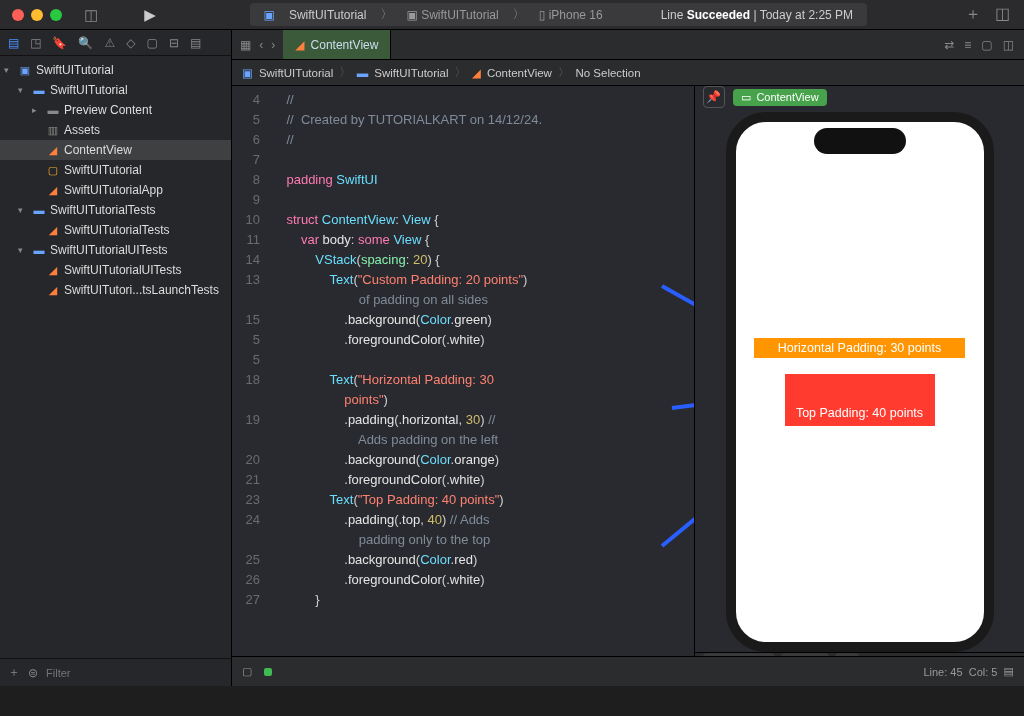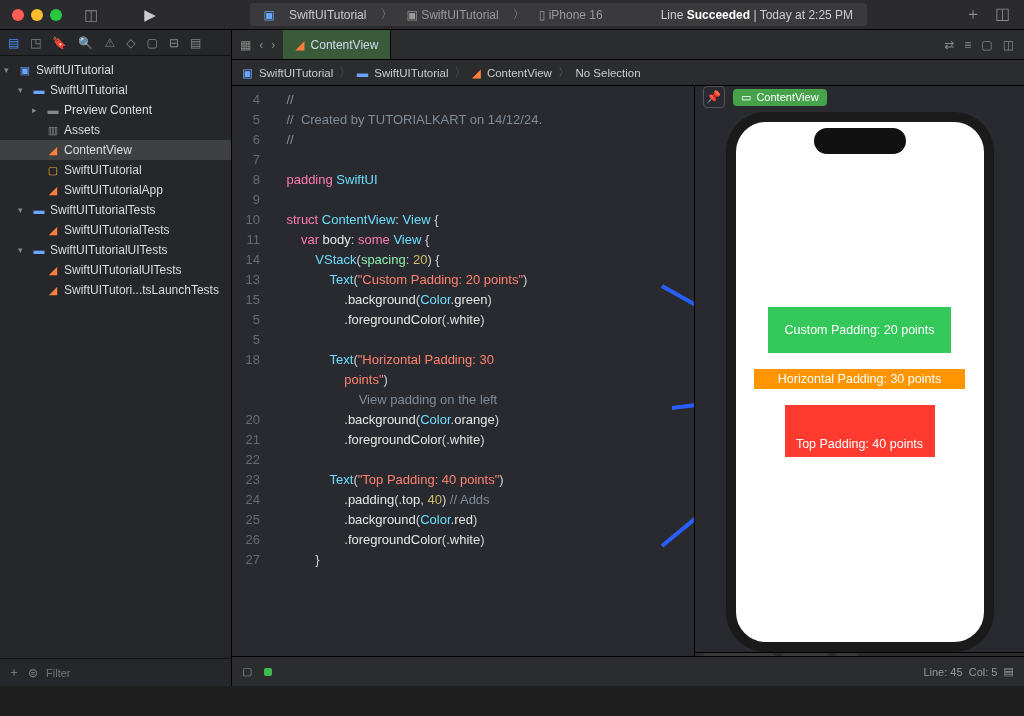--- a/index.html
+++ b/index.html
@@ -246,49 +246,50 @@
       <div class="line"><span class="gutter">4</span><span class="code"><span class="pl">    </span><span class="cmt">//</span></span></div>
           <div class="line"><span class="gutter">5</span><span class="code"><span class="pl">    </span><span class="cmt">//  Created by TUTORIALKART on 14/12/24.</span></span></div>
           <div class="line"><span class="gutter">6</span><span class="code"><span class="pl">    </span><span class="cmt">//</span></span></div>
           <div class="line"><span class="gutter">7</span><span class="code"></span></div>
           <div class="line"><span class="gutter">8</span><span class="code"><span class="pl">    </span><span class="kw">padding</span><span class="ty"> SwiftUI</span></span></div>
           <div class="line"><span class="gutter">9</span><span class="code"></span></div>
           <div class="line"><span class="gutter">10</span><span class="code"><span class="pl">    </span><span class="kw">struct </span><span class="ty">ContentView</span><span class="pl">: </span><span class="ty">View</span><span class="pl"> {</span></span></div>
           <div class="line"><span class="gutter">11</span><span class="code"><span class="pl">        </span><span class="kw">var </span><span class="id">body</span><span class="pl">: </span><span class="kw">some </span><span class="ty">View</span><span class="pl"> {</span></span></div>
           <div class="line"><span class="gutter">14</span><span class="code"><span class="pl">            </span><span class="ty">VStack</span><span class="pl">(</span><span class="par">spacing</span><span class="pl">: </span><span class="num">20</span><span class="pl">) {</span></span></div>
           <div class="line"><span class="gutter">13</span><span class="code"><span class="pl">                </span><span class="ty">Text</span><span class="pl">(</span><span class="str">"Custom Padding: 20 points"</span><span class="pl">)</span></span></div>
+          <div class="line"><span class="gutter"></span><span class="code"><span class="pl">                        </span><span class="cmt">of padding on all sides</span></span></div>
           <div class="line"><span class="gutter">15</span><span class="code"><span class="pl">                    </span><span class="pl">.</span><span class="id">background</span><span class="pl">(</span><span class="ty">Color</span><span class="pl">.</span><span class="id">green</span><span class="pl">)</span></span></div>
           <div class="line"><span class="gutter">5</span><span class="code"><span class="pl">                    </span><span class="pl">.</span><span class="id">foregroundColor</span><span class="pl">(.</span><span class="id">white</span><span class="pl">)</span></span></div>
           <div class="line"><span class="gutter">5</span><span class="code"></span></div>
           <div class="line"><span class="gutter">18</span><span class="code"><span class="pl">                </span><span class="ty">Text</span><span class="pl">(</span><span class="str">"Horizontal Padding: 30</span></span></div>
           <div class="line"><span class="gutter"></span><span class="code"><span class="pl">                    </span><span class="str">points"</span><span class="pl">)</span></span></div>
-          <div class="line"><span class="gutter"></span><span class="code"><span class="pl">                        </span><span class="cmt">View padding on the left</span></span></div>
+          <div class="line"><span class="gutter">19</span><span class="code"><span class="pl">                    </span><span class="pl">.</span><span class="id">padding</span><span class="pl">(.</span><span class="id">horizontal</span><span class="pl">, </span><span class="num">30</span><span class="pl">) </span><span class="cmt">//</span></span></div>
+          <div class="line"><span class="gutter"></span><span class="code"><span class="pl">                        </span><span class="cmt">Adds padding on the left</span></span></div>
           <div class="line"><span class="gutter">20</span><span class="code"><span class="pl">                    </span><span class="pl">.</span><span class="id">background</span><span class="pl">(</span><span class="ty">Color</span><span class="pl">.</span><span class="id">orange</span><span class="pl">)</span></span></div>
           <div class="line"><span class="gutter">21</span><span class="code"><span class="pl">                    </span><span class="pl">.</span><span class="id">foregroundColor</span><span class="pl">(.</span><span class="id">white</span><span class="pl">)</span></span></div>
-          <div class="line"><span class="gutter">22</span><span class="code"></span></div>
           <div class="line"><span class="gutter">23</span><span class="code"><span class="pl">                </span><span class="ty">Text</span><span class="pl">(</span><span class="str">"Top Padding: 40 points"</span><span class="pl">)</span></span></div>
           <div class="line"><span class="gutter">24</span><span class="code"><span class="pl">                    </span><span class="pl">.</span><span class="id">padding</span><span class="pl">(.</span><span class="id">top</span><span class="pl">, </span><span class="num">40</span><span class="pl">) </span><span class="cmt">// Adds</span></span></div>
+          <div class="line"><span class="gutter"></span><span class="code"><span class="pl">                        </span><span class="cmt">padding only to the top</span></span></div>
           <div class="line"><span class="gutter">25</span><span class="code"><span class="pl">                    </span><span class="pl">.</span><span class="id">background</span><span class="pl">(</span><span class="ty">Color</span><span class="pl">.</span><span class="id">red</span><span class="pl">)</span></span></div>
           <div class="line"><span class="gutter">26</span><span class="code"><span class="pl">                    </span><span class="pl">.</span><span class="id">foregroundColor</span><span class="pl">(.</span><span class="id">white</span><span class="pl">)</span></span></div>
           <div class="line"><span class="gutter">27</span><span class="code"><span class="pl">            </span><span class="pl">}</span></span></div>
         </div>
 
       <div class="preview">
         <div class="preview-top">
           <div class="pin-ic">📌</div>
           <div class="preview-badge">
             <span>▭</span>
             <span>ContentView</span>
           </div>
         </div>
         <div class="phone-wrap">
           <div class="phone">
             <div class="island"></div>
             <div class="phone-content">
-              <div class="pill-green">Custom Padding: 20 points</div>
               <div class="pill-orange">Horizontal Padding: 30 points</div>
               <div class="pill-red">Top Padding: 40 points</div>
             </div>
           </div>
         </div>
         <div class="preview-bottom">
           <div class="pb-group">
             <div class="pb-btn">◉</div>
             <div class="pb-btn green">▯</div>
             <div class="pb-btn">▦</div>

